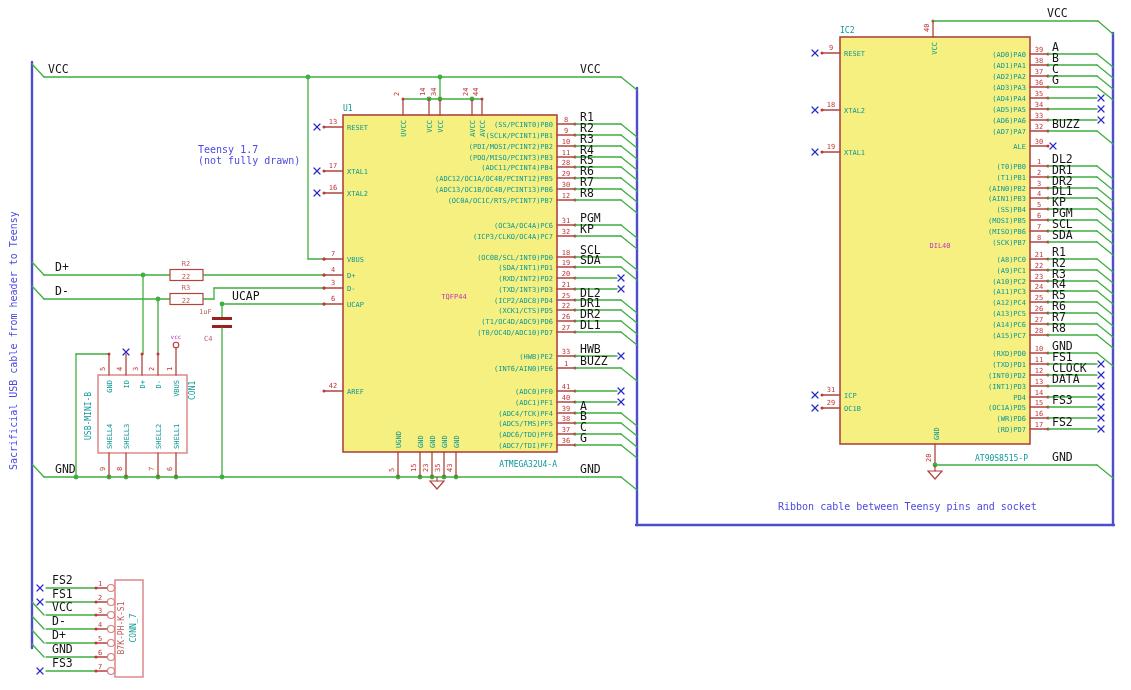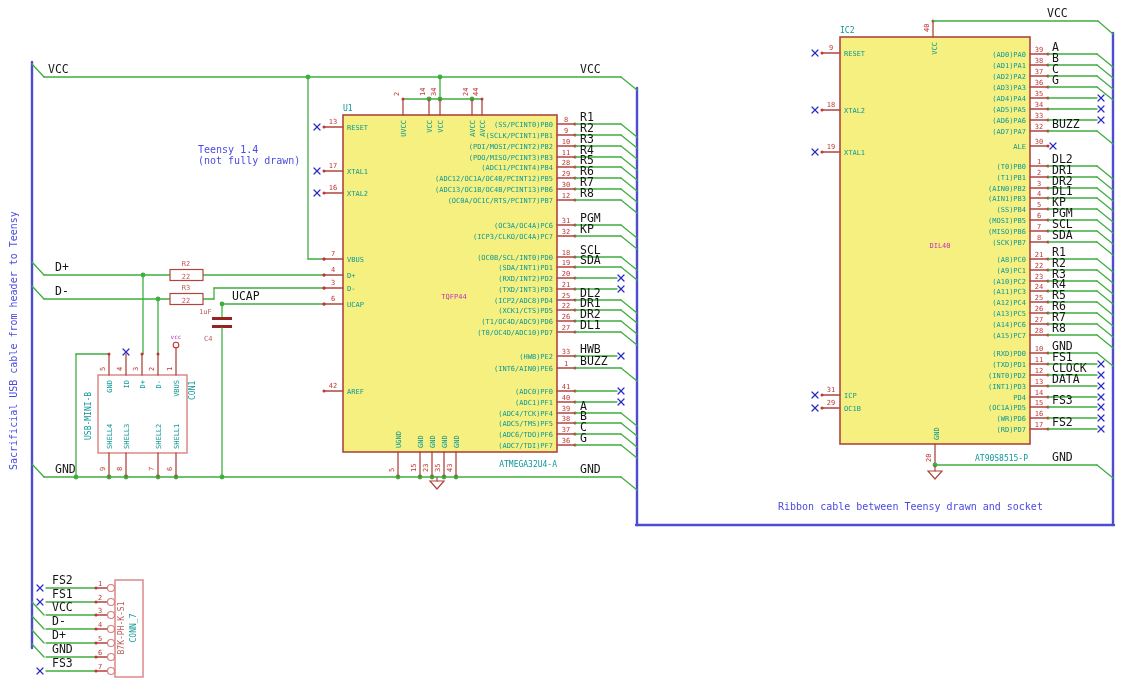--- a/index.html
+++ b/index.html
@@ -718,16 +718,16 @@
       <circle cx="96" cy="671" r="1.5" fill="#c03535"></circle>
       <circle cx="111" cy="671" r="3.5" fill="#fff" stroke="#d98080" stroke-width="1.2"></circle>
       <text x="100" y="669" font-size="7" fill="#c03535" text-anchor="middle" letter-spacing="0">7</text>
       <text x="52" y="667" font-size="11.5" fill="#161616" text-anchor="start" letter-spacing="0">FS3</text>
       <line x1="37" y1="668" x2="43" y2="674" stroke="#2a2ac8" stroke-width="1.2" stroke-linecap="round"></line>
       <line x1="37" y1="674" x2="43" y2="668" stroke="#2a2ac8" stroke-width="1.2" stroke-linecap="round"></line>
       <text x="124" y="628" font-size="8" fill="#c05a5a" text-anchor="middle" letter-spacing="0" transform="rotate(-90 124 628)">B7K-PH-K-S1</text>
       <text x="136" y="628" font-size="8" fill="#0d9898" text-anchor="middle" letter-spacing="0" transform="rotate(-90 136 628)">CONN_7</text>
     </svg>
   <div id="note-sacrificial" class="note">Sacrificial USB cable from header to Teensy</div>
-  <div id="note-teensy" class="note">Teensy 1.4
+  <div id="note-teensy" class="note">Teensy 1.7
 (not fully drawn)</div>
-  <div id="note-ribbon" class="note">Ribbon cable between Teensy drawn and socket</div>
+  <div id="note-ribbon" class="note">Ribbon cable between Teensy pins and socket</div>
 </div>
 
 </body></html>

